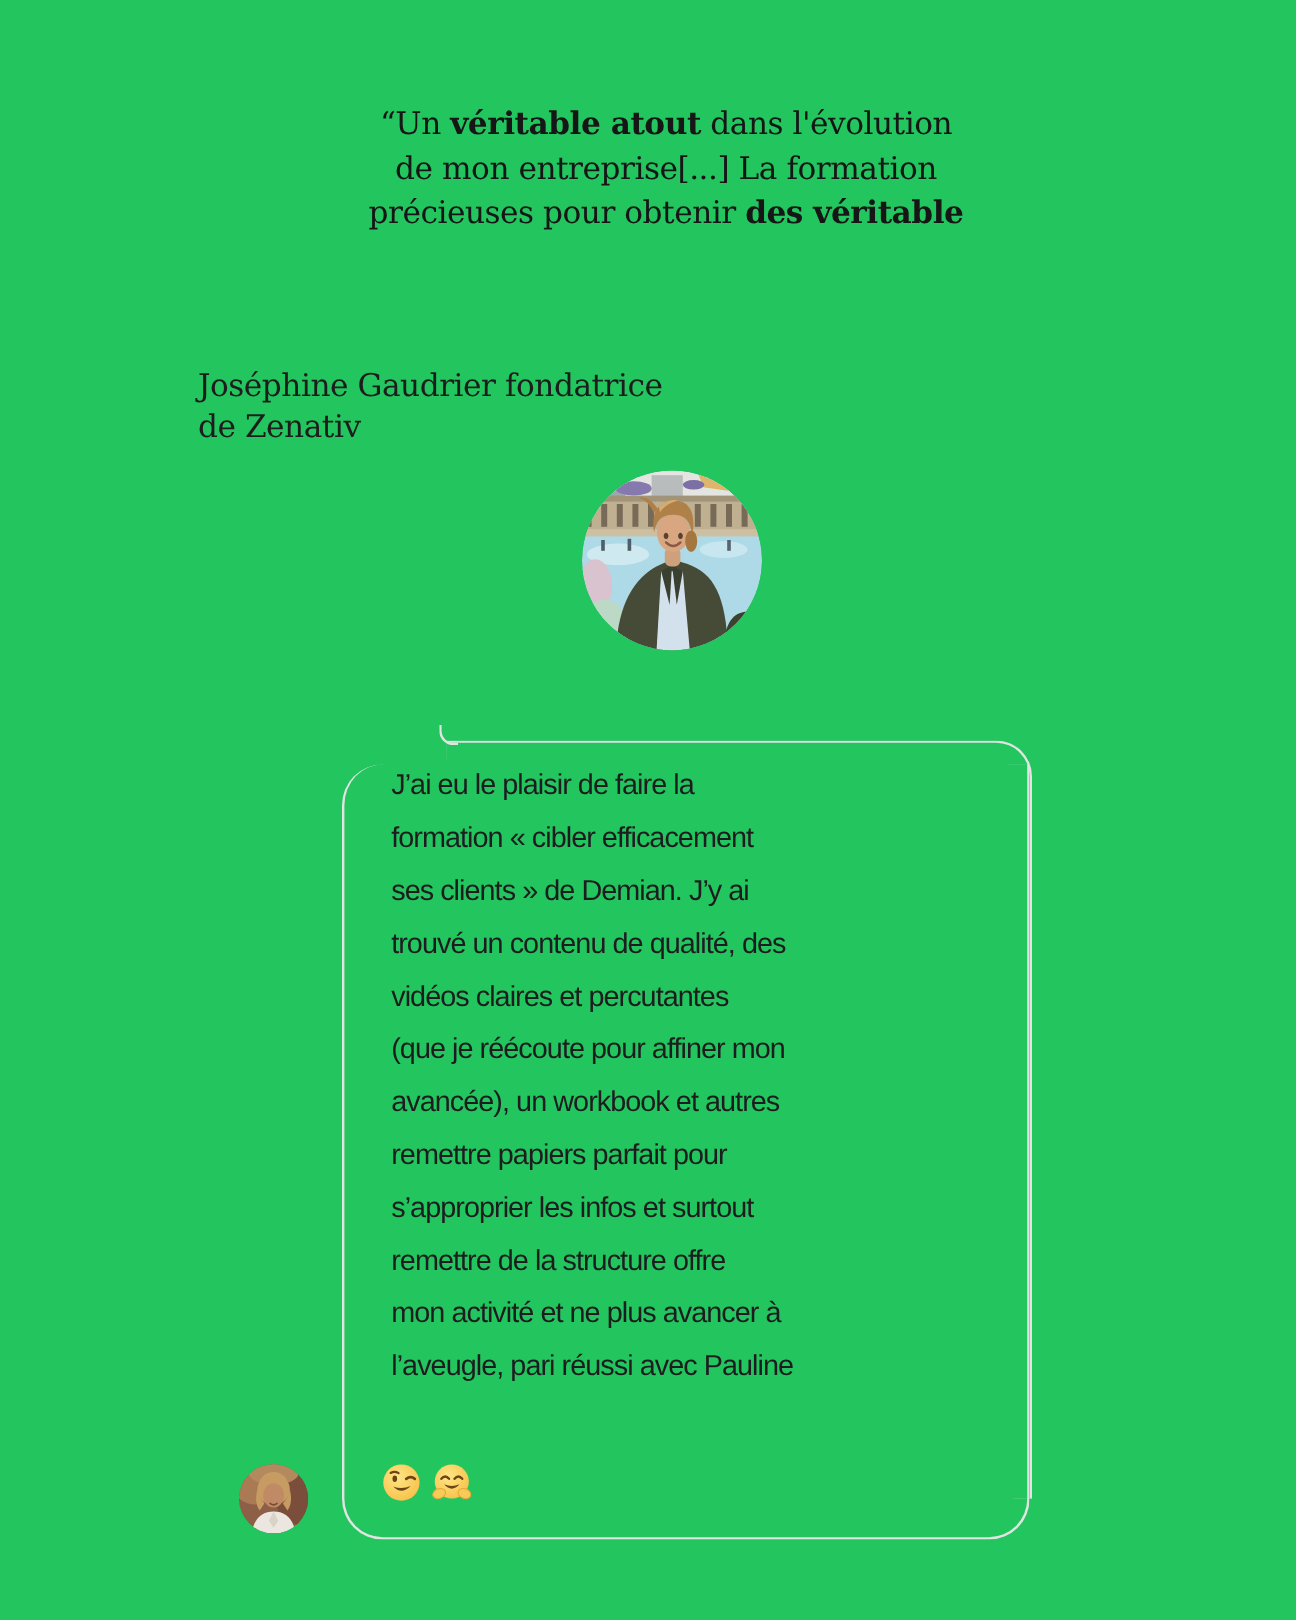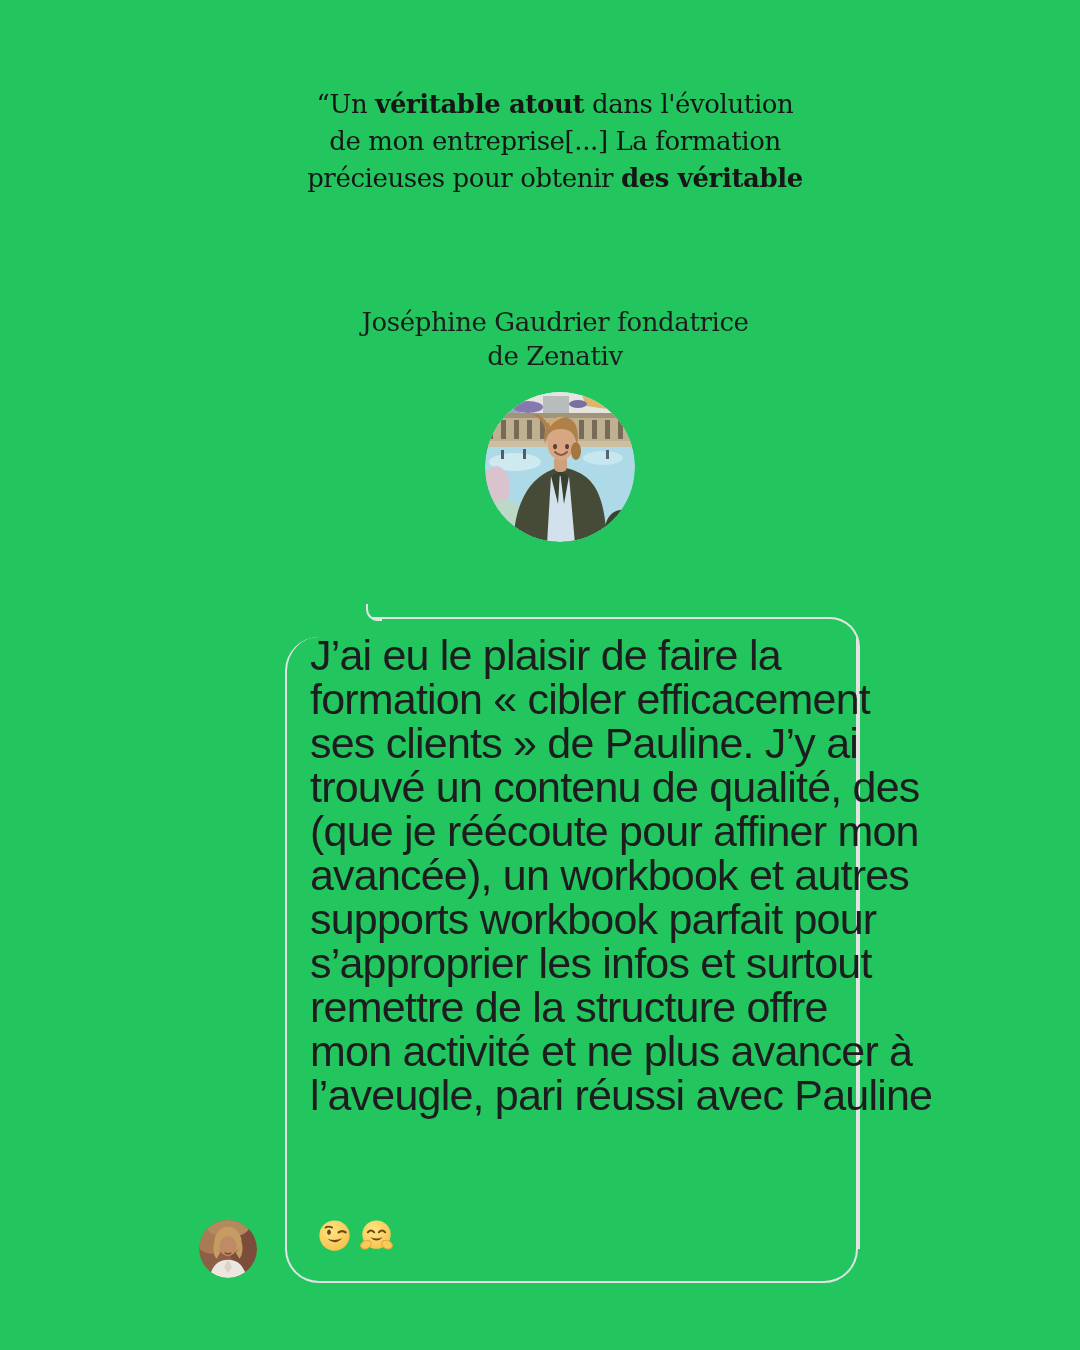--- a/index.html
+++ b/index.html
@@ -17,21 +17,21 @@
     position:absolute;left:165px;top:86px;width:780px;
     text-align:center;
     font-family:"DejaVu Serif","Liberation Serif",serif;
     font-size:26px;line-height:37px;letter-spacing:-0.4px;
     color:#161616;
   }
   .quote .b{font-weight:700;}
 
   .attribution{
     position:absolute;left:165px;top:305px;width:780px;
-    text-align:center;
+    text-align:left;
     font-family:"DejaVu Serif","Liberation Serif",serif;
     font-size:26px;line-height:34px;letter-spacing:-0.4px;
     color:#1d1d1d;
   }
 
   
   .avatar-large{
     position:absolute;left:485px;top:392px;width:150px;height:150px;
     border-radius:50%;overflow:hidden;
   }
@@ -55,22 +55,22 @@
   .bubble-main{
     position:absolute;left:285px;top:637px;width:573px;height:646px;
     border:2px solid #e3e3e3;border-top-width:0;
     border-top-left-radius:34px;
     border-bottom-left-radius:34px;
     border-bottom-right-radius:34px;
     background:transparent;
     box-sizing:border-box;
   }
   .message{
-    position:absolute;left:310px;top:633px;width:530px;
-    font-size:43px;line-height:44px;letter-spacing:-0.8px;
+    position:absolute;left:326px;top:633px;width:530px;
+    font-size:24px;line-height:44px;letter-spacing:-0.8px;
     color:#1d1d1f;
   }
   .message .mline{white-space:nowrap;}
 
   .emoji-row{
     position:absolute;left:318px;top:1218px;height:34px;
     display:flex;align-items:center;gap:9px;
   }
   .emoji-row svg{display:block;width:33px;height:33px;}
 </style>
@@ -146,25 +146,26 @@
     </svg>
   </div>
 
   <div class="bubble-hook"></div>
   <div class="bubble-upper"></div>
   <div class="bubble-main"></div>
 
   <div class="message">
       <div class="mline">J’ai eu le plaisir de faire la</div>
       <div class="mline">formation « cibler efficacement</div>
-      <div class="mline">ses clients » de Pauline. J’y ai</div>
+      <div class="mline">ses clients » de Demian. J’y ai</div>
       <div class="mline">trouvé un contenu de qualité, des</div>
+      <div class="mline">vidéos claires et percutantes</div>
       <div class="mline">(que je réécoute pour affiner mon</div>
       <div class="mline">avancée), un workbook et autres</div>
-      <div class="mline">supports workbook parfait pour</div>
+      <div class="mline">remettre papiers parfait pour</div>
       <div class="mline">s’approprier les infos et surtout</div>
       <div class="mline">remettre de la structure offre</div>
       <div class="mline">mon activité et ne plus avancer à</div>
       <div class="mline">l’aveugle, pari réussi avec Pauline</div>
     </div>
 
   <div class="emoji-row" aria-label="😉 🤗">
     <svg viewBox="0 0 36 36">
       <defs>
         <radialGradient id="ey1" cx="0.4" cy="0.35" r="0.8">

